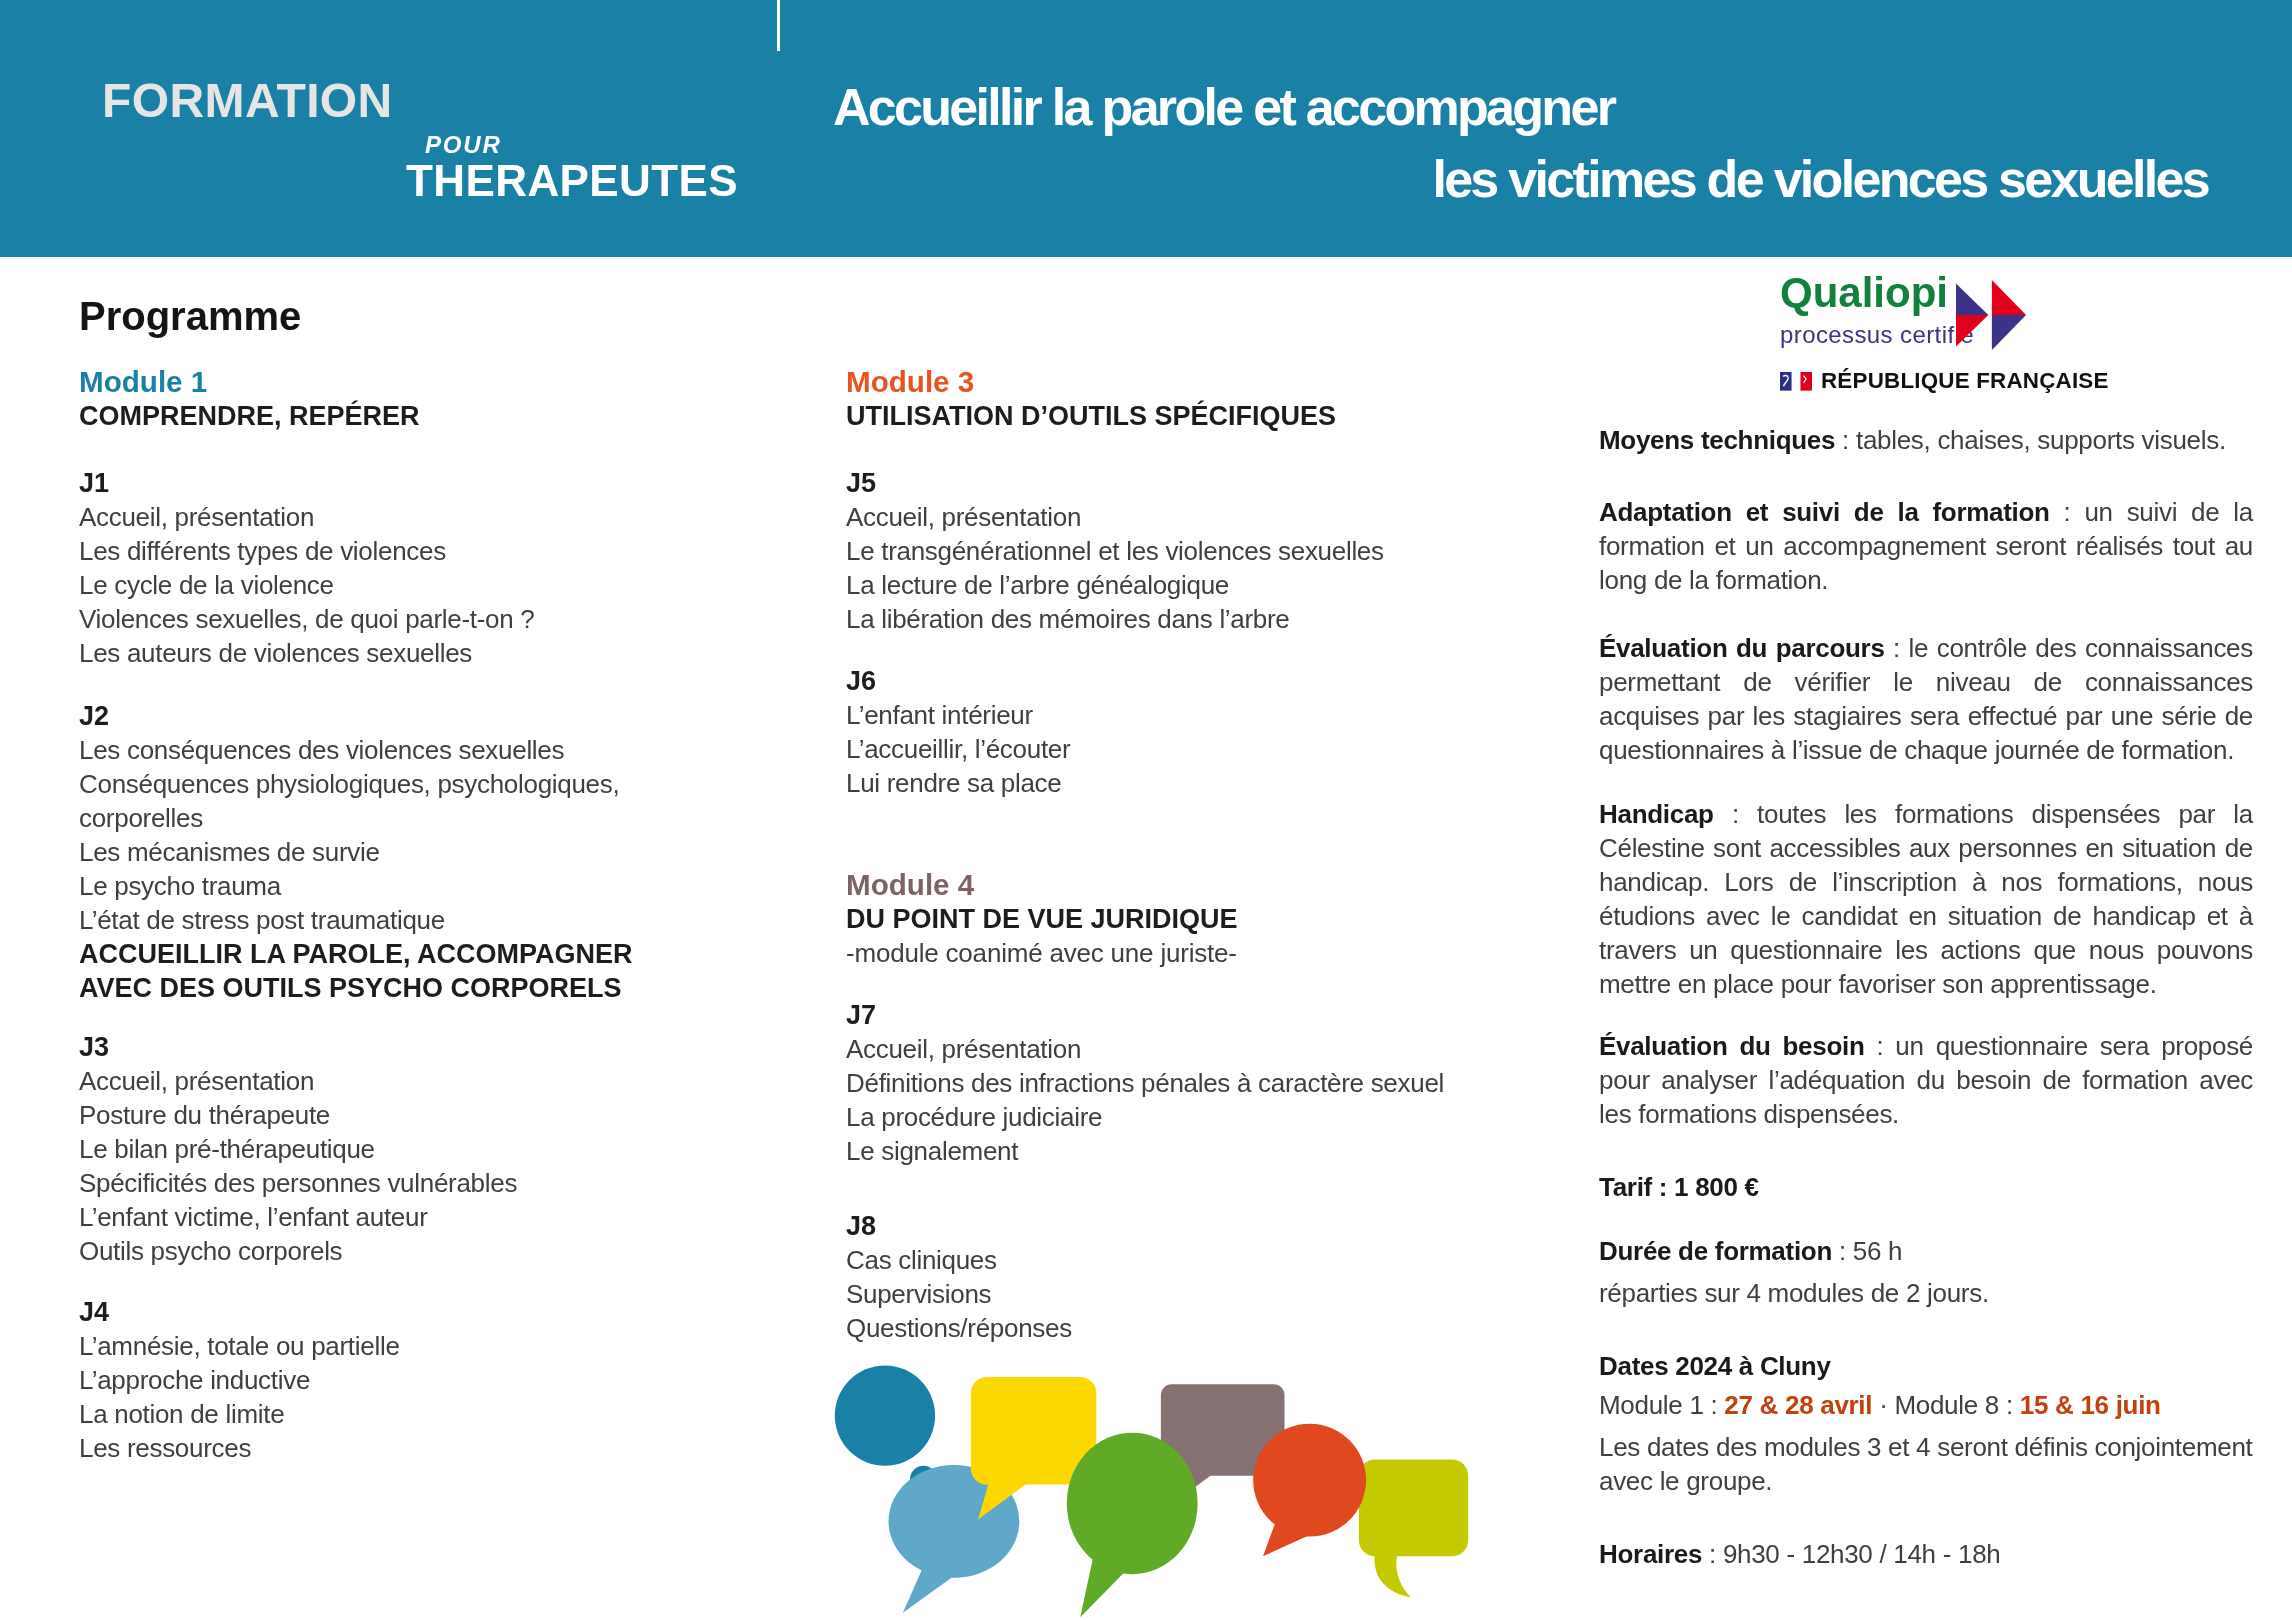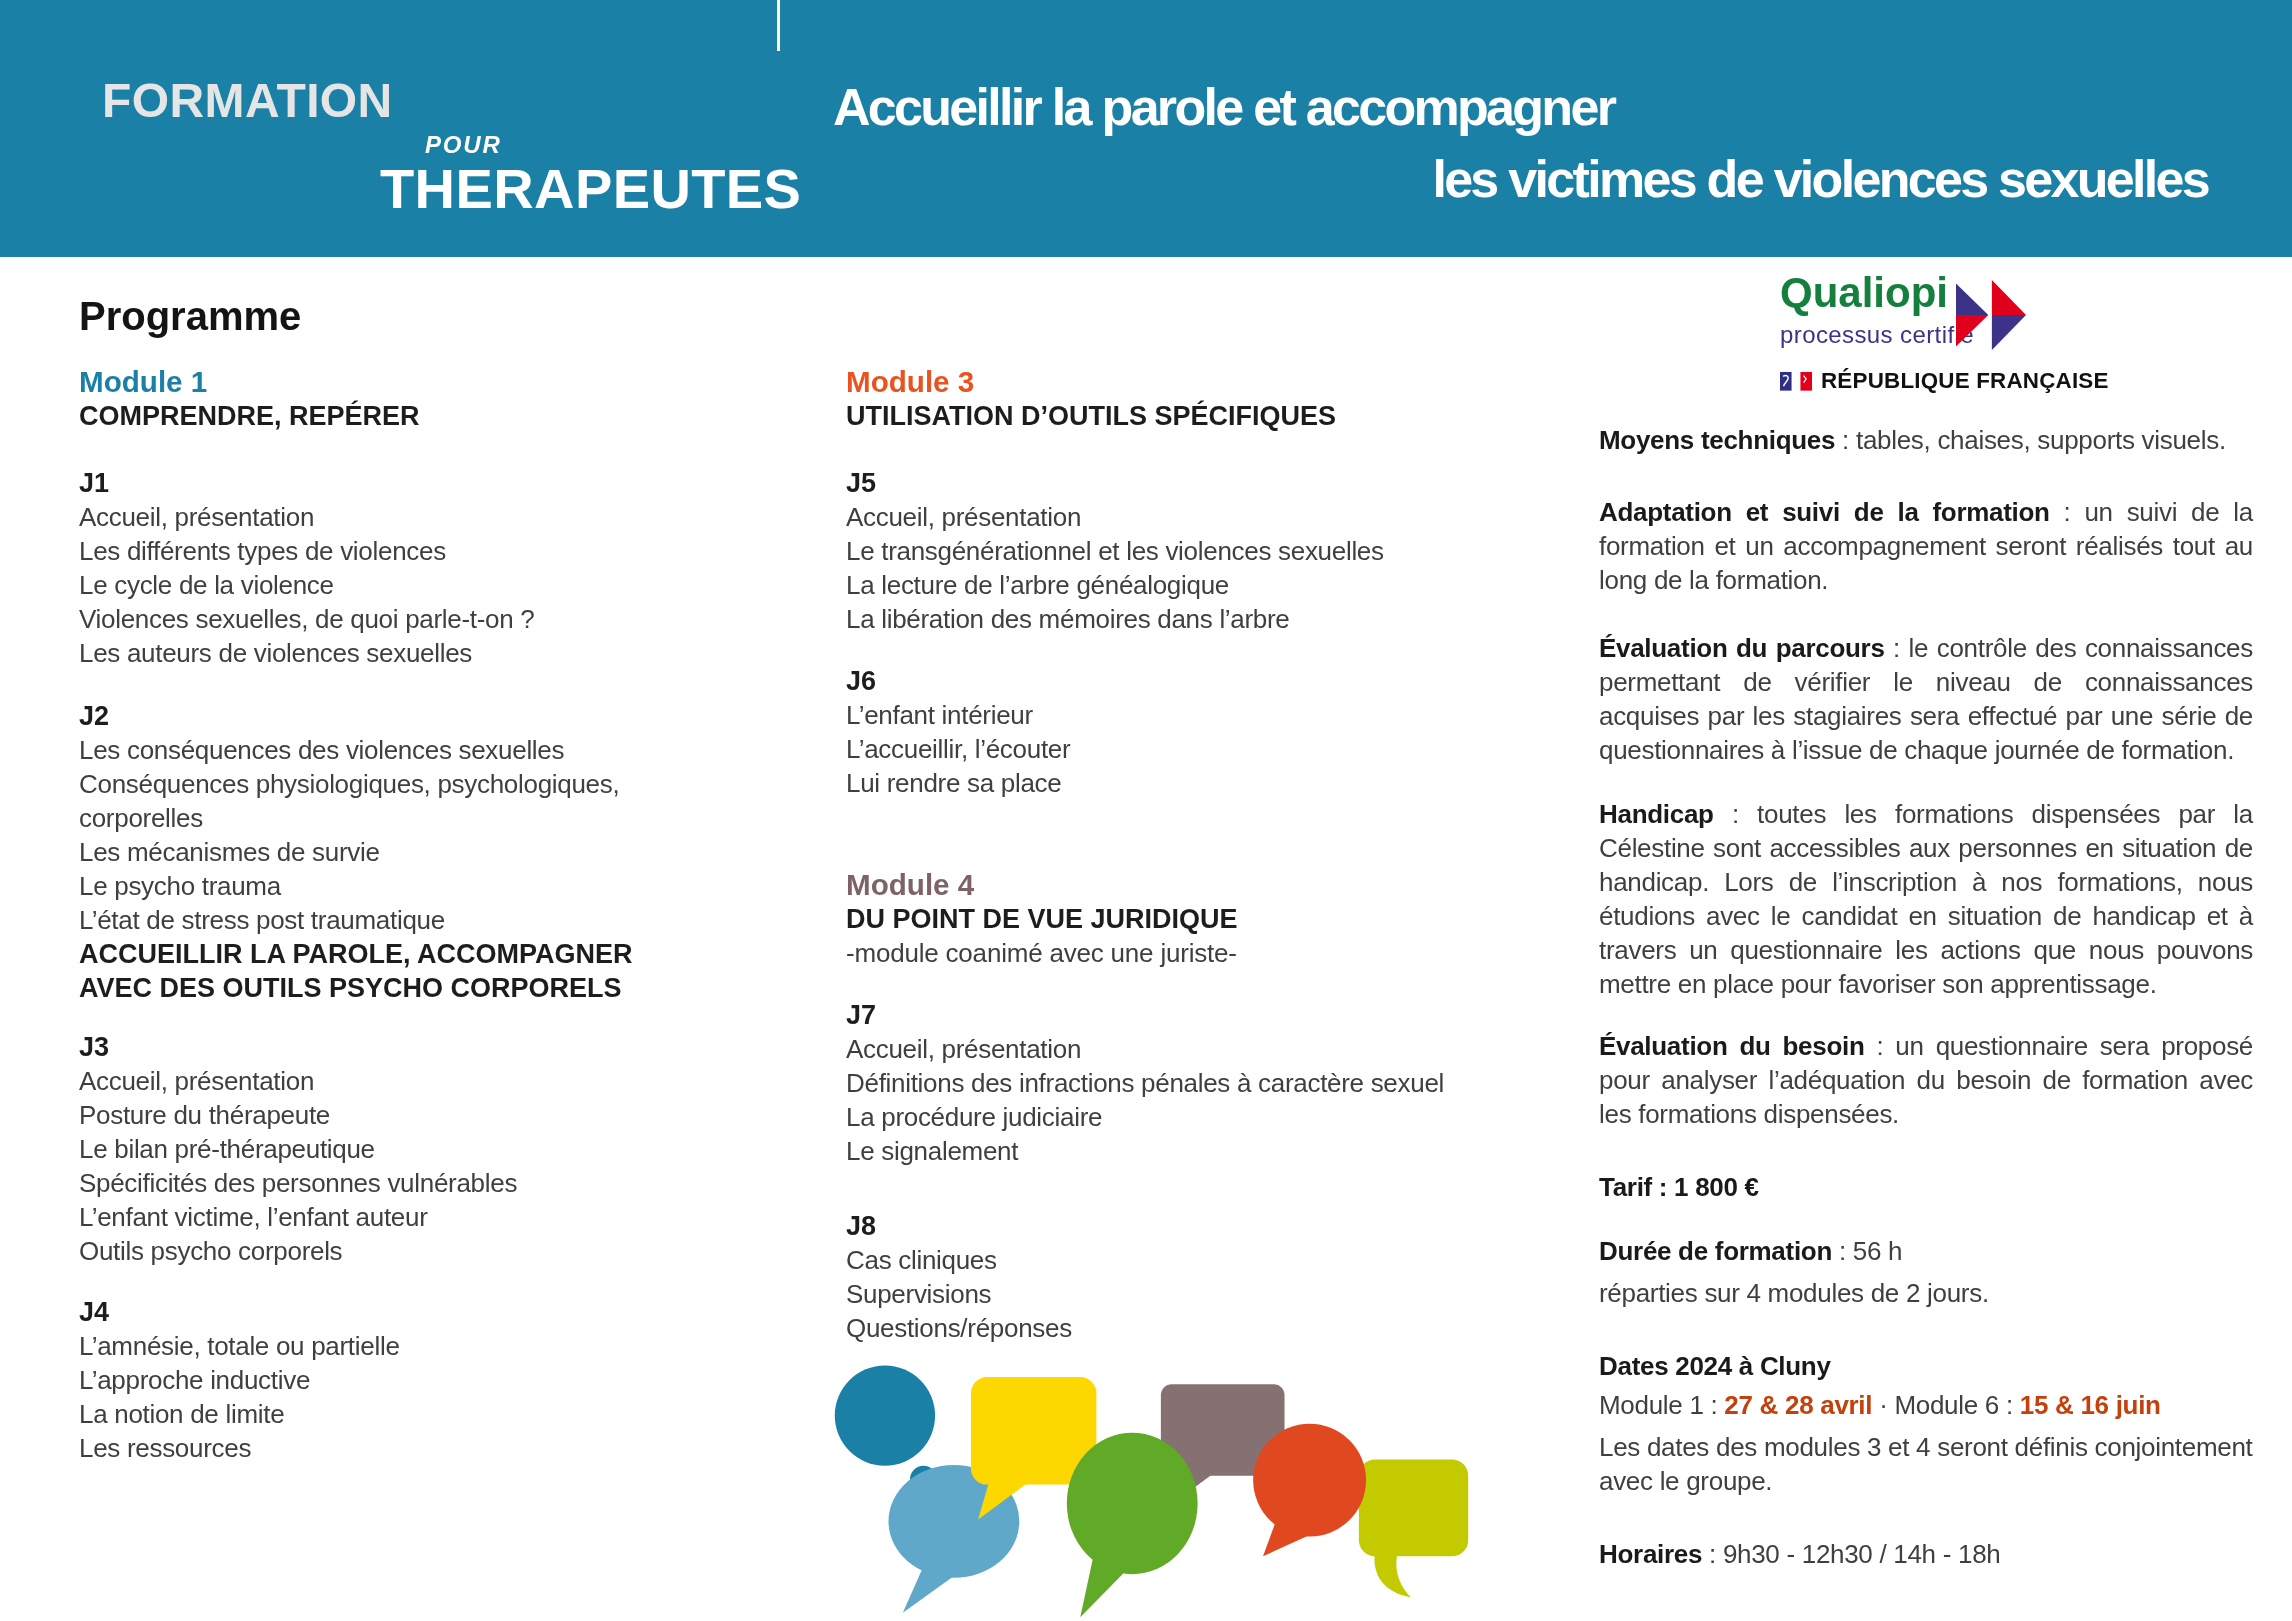--- a/index.html
+++ b/index.html
@@ -5,21 +5,21 @@
   html,body { margin:0; padding:0; background:#e8e8e8; }
   .page {
     position:relative; width:2293px; height:1621px; background:#ffffff;
     font-family:"Liberation Sans","DejaVu Sans",sans-serif; overflow:hidden;
   }
   
   .header { position:absolute; left:0; top:0; width:2293px; height:257px; background:#1b80a6; }
   .tick   { position:absolute; left:777px; top:0; width:2.7px; height:51px; background:#ffffff; }
   .brand-1 { position:absolute; left:102px; top:73px;  font-size:48px; font-weight:700; color:#e5e5e5; letter-spacing:0.4px; }
   .brand-2 { position:absolute; left:425px; top:131px; font-size:24px; font-weight:700; font-style:italic; color:#fff; letter-spacing:1.8px; }
-  .brand-3 { position:absolute; left:380px; top:156px; font-size:56px; font-weight:700; color:#fff; letter-spacing:0.4px; }
+  .brand-3 { position:absolute; left:406px; top:156px; font-size:44px; font-weight:700; color:#fff; letter-spacing:0.4px; }
   .title-1 { position:absolute; left:833px; top:77px;  font-size:52px; font-weight:700; color:#fff; letter-spacing:-2.7px; }
   .title-2 { position:absolute; right:85px; top:149px; font-size:52px; font-weight:700; color:#fff; letter-spacing:-2.7px; }
 
   
   .prog-heading { position:absolute; left:79px; top:294px; font-size:40px; font-weight:700; color:#141414; }
 
   
   .col  { position:absolute; top:365px; }
   .col1 { left:79px;  width:555px; }
   .col2 { left:846px; width:681px; }
@@ -190,21 +190,21 @@
 
     <p style="margin-top:30px">
       <span class="lead">Durée de formation</span><span> : 56 h</span>
     </p>
     <p style="margin-top:8px">réparties sur 4 modules de 2 jours.</p>
 
     <p style="margin-top:39px">
       <span class="lead">Dates 2024 à Cluny</span>
     </p>
     <p style="margin-top:5.4px">
-      <span>Module 1 : </span><span class="bold">27 &amp; 28 avril</span><span>  · Module 6 : </span><span class="bold">15 &amp; 16 juin</span>
+      <span>Module 1 : </span><span class="bold">27 &amp; 28 avril</span><span>  · Module 8 : </span><span class="bold">15 &amp; 16 juin</span>
     </p>
     <p style="margin-top:8px">Les dates des modules 3 et 4 seront définis conjointement avec le groupe.</p>
 
     <p style="margin-top:39px">
       <span class="lead">Horaires</span><span> : 9h30 - 12h30 / 14h - 18h</span>
     </p>
   </div>
 
   <svg class="bubbles" width="663" height="269" viewBox="0 0 740 300">
 

